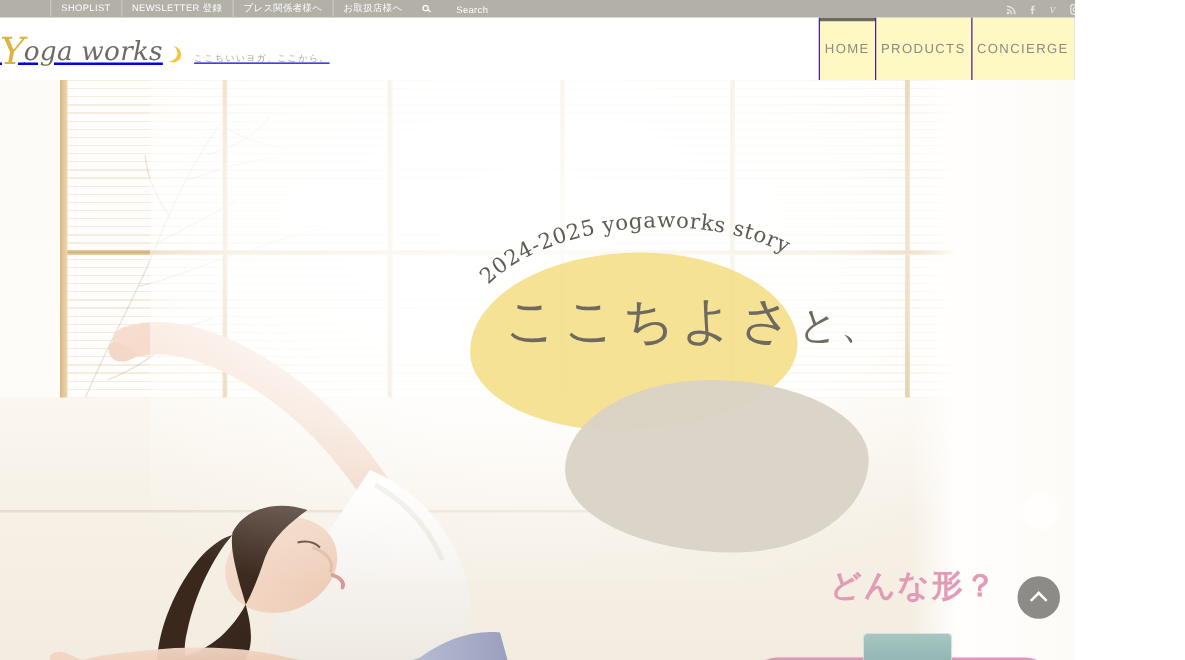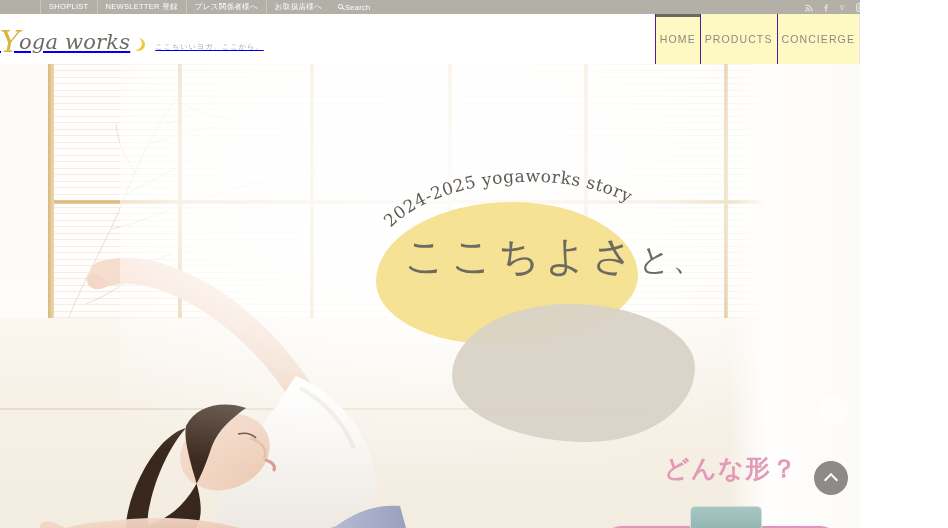--- a/index.html
+++ b/index.html
@@ -36,21 +36,21 @@
   .tl {
     padding: 0 8px;
     color: #fdfdfd;
     text-decoration: none;
     white-space: nowrap;
     line-height: 14px;
     border-right: 1px solid #c8c5bd;
   }
   .tl:first-child { border-left: 1px solid #c8c5bd; }
   .tl.nosep { border-right: none; }
-  .search-wrap { display: flex; align-items: center; gap: 1px; padding: 0 8px; color: #fff; white-space: nowrap; }
+  .search-wrap { display: flex; align-items: center; gap: 21px; padding: 0 8px; color: #fff; white-space: nowrap; }
   .mag { width: 6px; height: 6px; position: relative; display: inline-block; }
   .mag i { position: absolute; left: 0; top: 0; width: 4.5px; height: 4.5px; border: 1px solid #fff; border-radius: 50%; }
   .mag b { position: absolute; left: 3.6px; top: 3.8px; width: 2.6px; height: 1px; background: #fff; transform: rotate(45deg); }
   .socials { display: flex; align-items: center; gap: 8px; position: absolute; right: -40px; }
   .soc { width: 9px; height: 9px; opacity: .85; display: flex; align-items: center; justify-content: center; color: #efeeea; font-size: 8px; line-height: 1; }
   .soc svg { display: block; }
 
   
   .header {
     position: relative;

